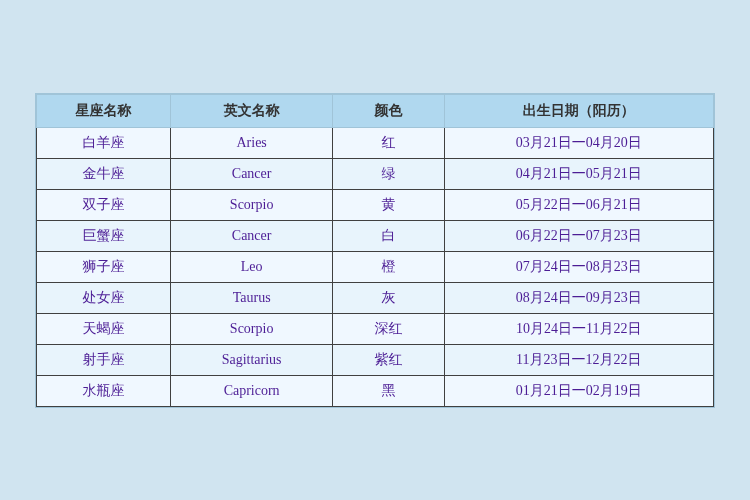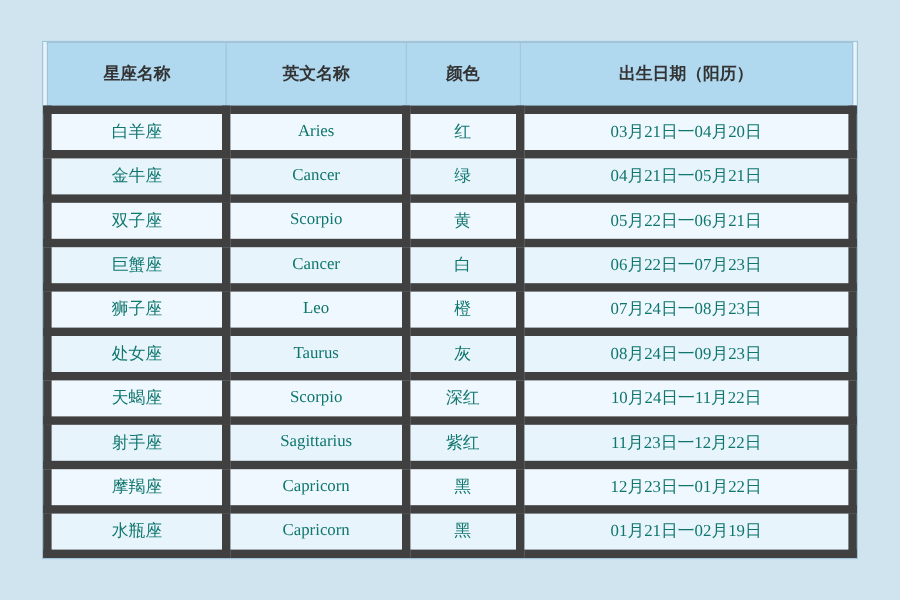--- a/index.html
+++ b/index.html
@@ -18,31 +18,31 @@
       border: 1px solid #a0c4d8;
       width: 680px;
     }
     table {
       width: 100%;
       border-collapse: collapse;
     }
     thead tr th {
       background-color: #b0d8ef;
       border: 1px solid #a0c4d8;
-      padding: 17px 10px;
+      padding: 7px 10px;
       text-align: center;
       font-weight: bold;
       color: #333;
       font-size: 14px;
     }
     tbody tr td {
-      border: 7px solid #404040;
-      padding: 6px 5px;
+      border: 1px solid #404040;
+      padding: 6px 20px;
       text-align: center;
-      color: #0f766e;
+      color: #4c1d95;
       background-color: #f0f8ff;
       font-size: 14px;
     }
     tbody tr:nth-child(even) td {
       background-color: #e8f4fc;
     }
   </style>
 </head>
 <body>
 
@@ -99,26 +99,20 @@
           <td>深红</td>
           <td>10月24日一11月22日</td>
         </tr>
         <tr>
           <td>射手座</td>
           <td>Sagittarius</td>
           <td>紫红</td>
           <td>11月23日一12月22日</td>
         </tr>
         <tr>
-          <td>摩羯座</td>
-          <td>Capricorn</td>
-          <td>黑</td>
-          <td>12月23日一01月22日</td>
-        </tr>
-        <tr>
           <td>水瓶座</td>
           <td>Capricorn</td>
           <td>黑</td>
           <td>01月21日一02月19日</td>
         </tr>
       </tbody>
   </table>
 </div>
 
 </body></html>

